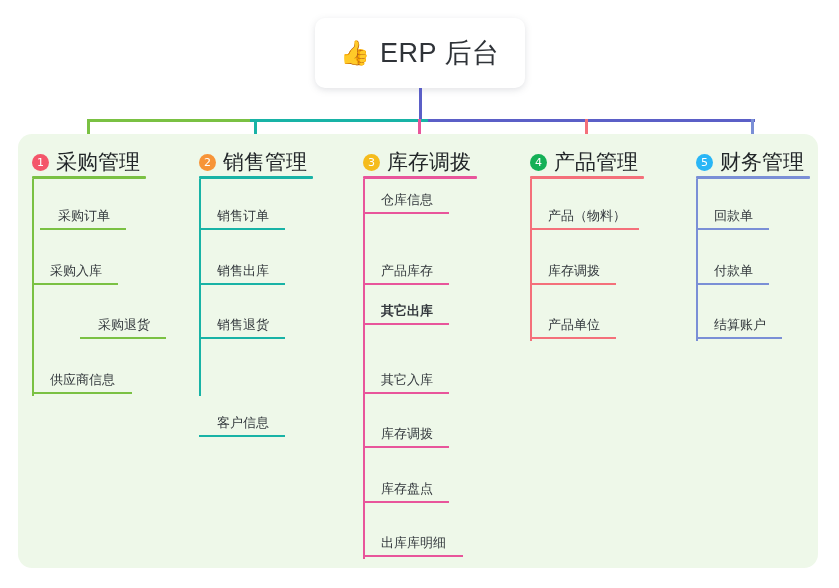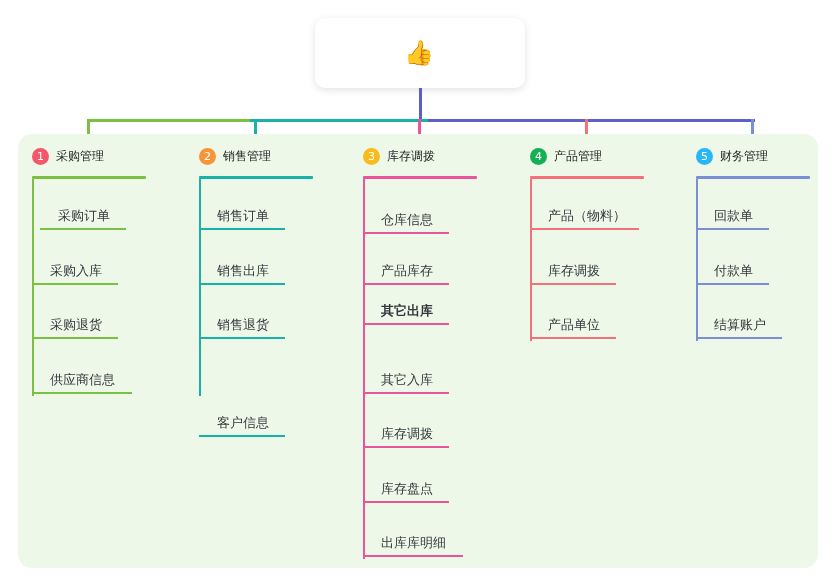--- a/index.html
+++ b/index.html
@@ -40,40 +40,41 @@
   .col-head{
     position:absolute;top:8px;left:0;
     display:flex;align-items:center;gap:7px;white-space:nowrap;
   }
   .badge{
     width:17px;height:17px;border-radius:50%;
     color:#fff;font-size:11px;line-height:17px;text-align:center;
     display:inline-block;flex:0 0 auto;
     font-family:"DejaVu Sans",sans-serif;
   }
-  .col-title{font-size:12px;color:#222629;}
+  .col-title{font-size:21px;color:#222629;}
   .head-rule{position:absolute;height:3px;border-radius:1px;top:36px;left:0;}
 
   .spine{position:absolute;width:2px;top:39px;}
 
   .item{position:absolute;left:0;}
   .item-label{
     position:absolute;left:18px;bottom:5px;
     font-size:13px;color:#33383d;white-space:nowrap;
   }
   .item-rule{position:absolute;left:0;bottom:0;height:1.6px;}
 </style>
 </head>
 <body>
 
 <div id="stage">
 
   <div id="root-card">
     <div class="root-text">
       <span class="root-emoji">👍</span>
+      <span>ERP 后台</span>
     </div>
   </div>
 
   <div id="connectors">
       <div class="conn" style="left: 419px; top: 88px; width: 3px; height: 34px; background: rgb(91, 95, 199);"></div>
       <div class="conn" style="left: 88px; top: 119px; width: 162px; height: 3px; background: rgb(122, 193, 67);"></div>
       <div class="conn" style="left: 250px; top: 119px; width: 178px; height: 3px; background: rgb(24, 179, 166);"></div>
       <div class="conn" style="left: 428px; top: 119px; width: 327px; height: 3px; background: rgb(91, 95, 199);"></div>
       <div class="conn" style="left: 87px; top: 119px; width: 3px; height: 51px; background: rgb(122, 193, 67);"></div>
       <div class="conn" style="left: 254px; top: 119px; width: 3px; height: 51px; background: rgb(24, 179, 166);"></div>
@@ -93,21 +94,21 @@
         <div class="head-rule" style="width: 114px; background: rgb(122, 193, 67);"></div>
         <div class="spine" style="height: 216.5px; background: rgb(122, 193, 67);"></div>
         <div class="item" style="top: 62px; height: 28px; width: 106px; margin-left: 8px;">
           <span class="item-label">采购订单</span>
           <div class="item-rule" style="width: 86px; background: rgb(122, 193, 67);"></div>
         </div>
         <div class="item" style="top: 116.5px; height: 28px; width: 106px;">
           <span class="item-label">采购入库</span>
           <div class="item-rule" style="width: 86px; background: rgb(122, 193, 67);"></div>
         </div>
-        <div class="item" style="top: 171px; height: 28px; width: 106px;">
+        <div class="item" style="top: 171px; height: 28px; width: 106px; margin-left: 48px;">
           <span class="item-label">采购退货</span>
           <div class="item-rule" style="width: 86px; background: rgb(122, 193, 67);"></div>
         </div>
         <div class="item" style="top: 225.5px; height: 28px; width: 120px;">
           <span class="item-label">供应商信息</span>
           <div class="item-rule" style="width: 100px; background: rgb(122, 193, 67);"></div>
         </div>
       </div>
       <div class="column" style="left: 199px; top: 140px;">
         <div class="col-head">
@@ -133,21 +134,21 @@
           <div class="item-rule" style="width: 86px; background: rgb(24, 179, 166);"></div>
         </div>
       </div>
       <div class="column" style="left: 363px; top: 140px;">
         <div class="col-head">
           <span class="badge" style="background: rgb(245, 188, 28);">3</span>
           <span class="col-title">库存调拨</span>
         </div>
         <div class="head-rule" style="width: 114px; background: rgb(232, 85, 155);"></div>
         <div class="spine" style="height: 380px; background: rgb(232, 85, 155);"></div>
-        <div class="item" style="top: 66px; height: 28px; width: 106px;">
+        <div class="item" style="top: 46px; height: 28px; width: 106px;">
           <span class="item-label">仓库信息</span>
           <div class="item-rule" style="width: 86px; background: rgb(232, 85, 155);"></div>
         </div>
         <div class="item" style="top: 116.5px; height: 28px; width: 106px;">
           <span class="item-label">产品库存</span>
           <div class="item-rule" style="width: 86px; background: rgb(232, 85, 155);"></div>
         </div>
         <div class="item" style="top: 157px; height: 28px; width: 106px; font-weight: bold;">
           <span class="item-label">其它出库</span>
           <div class="item-rule" style="width: 86px; background: rgb(232, 85, 155);"></div>

